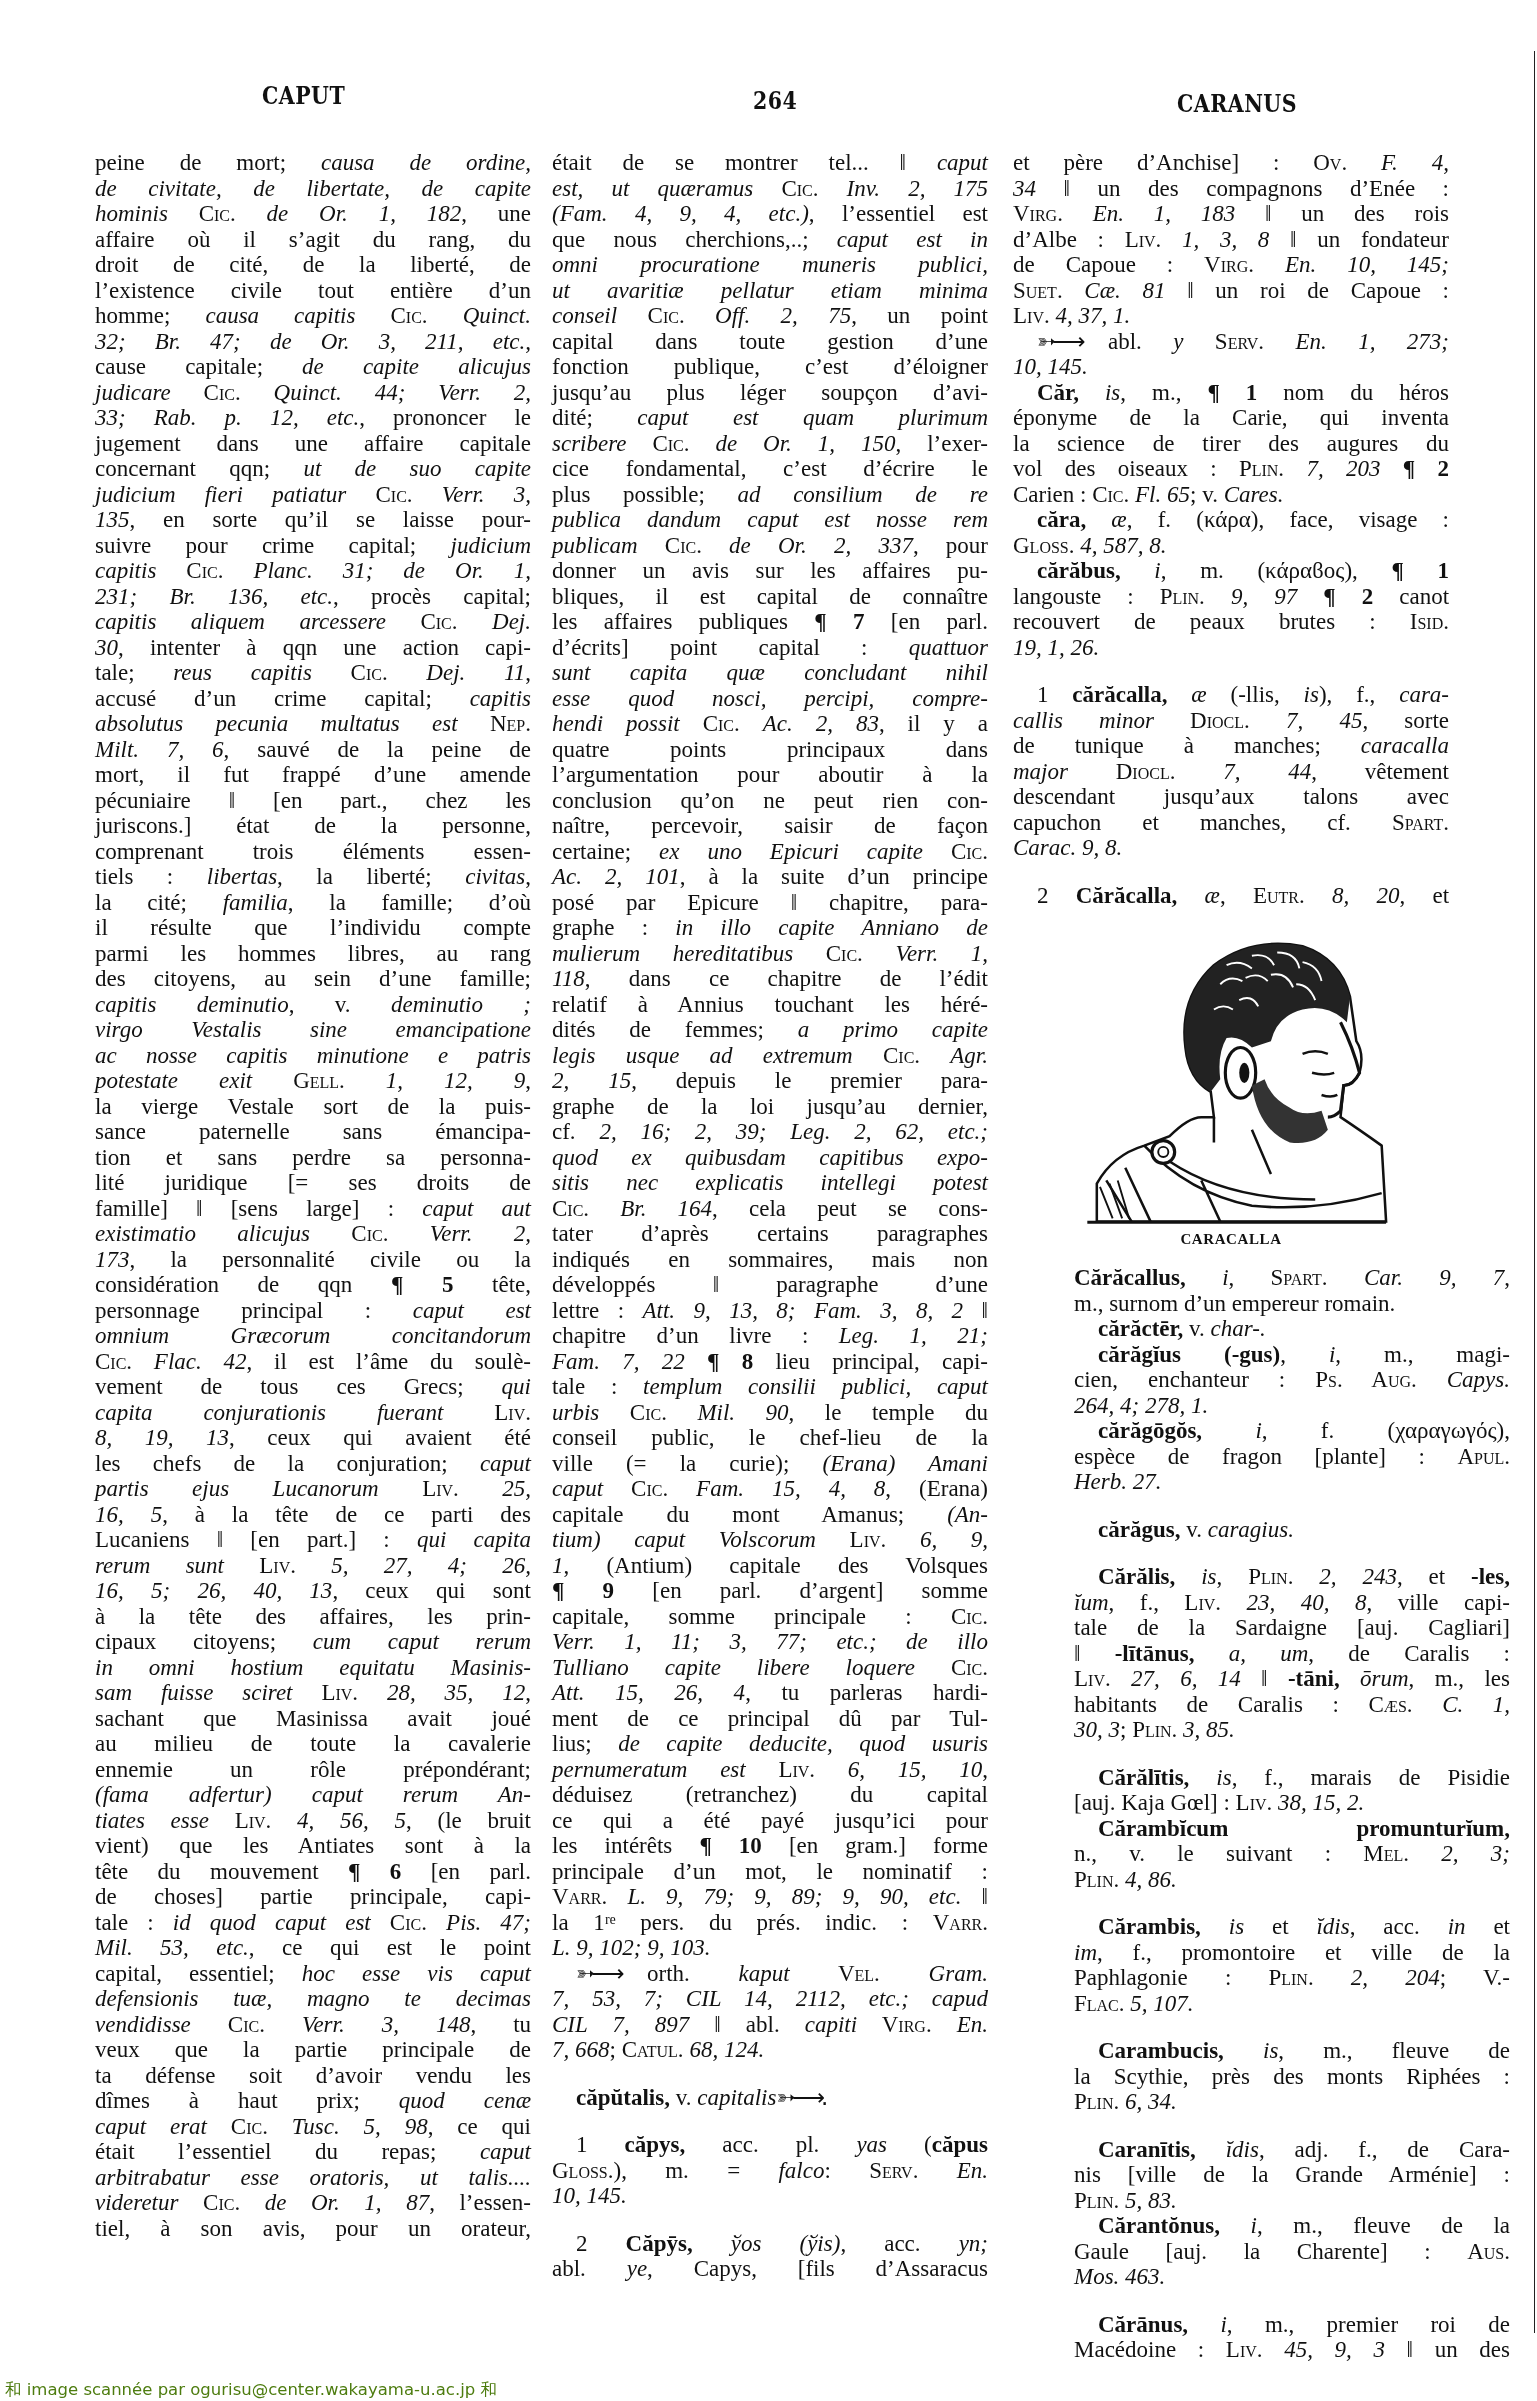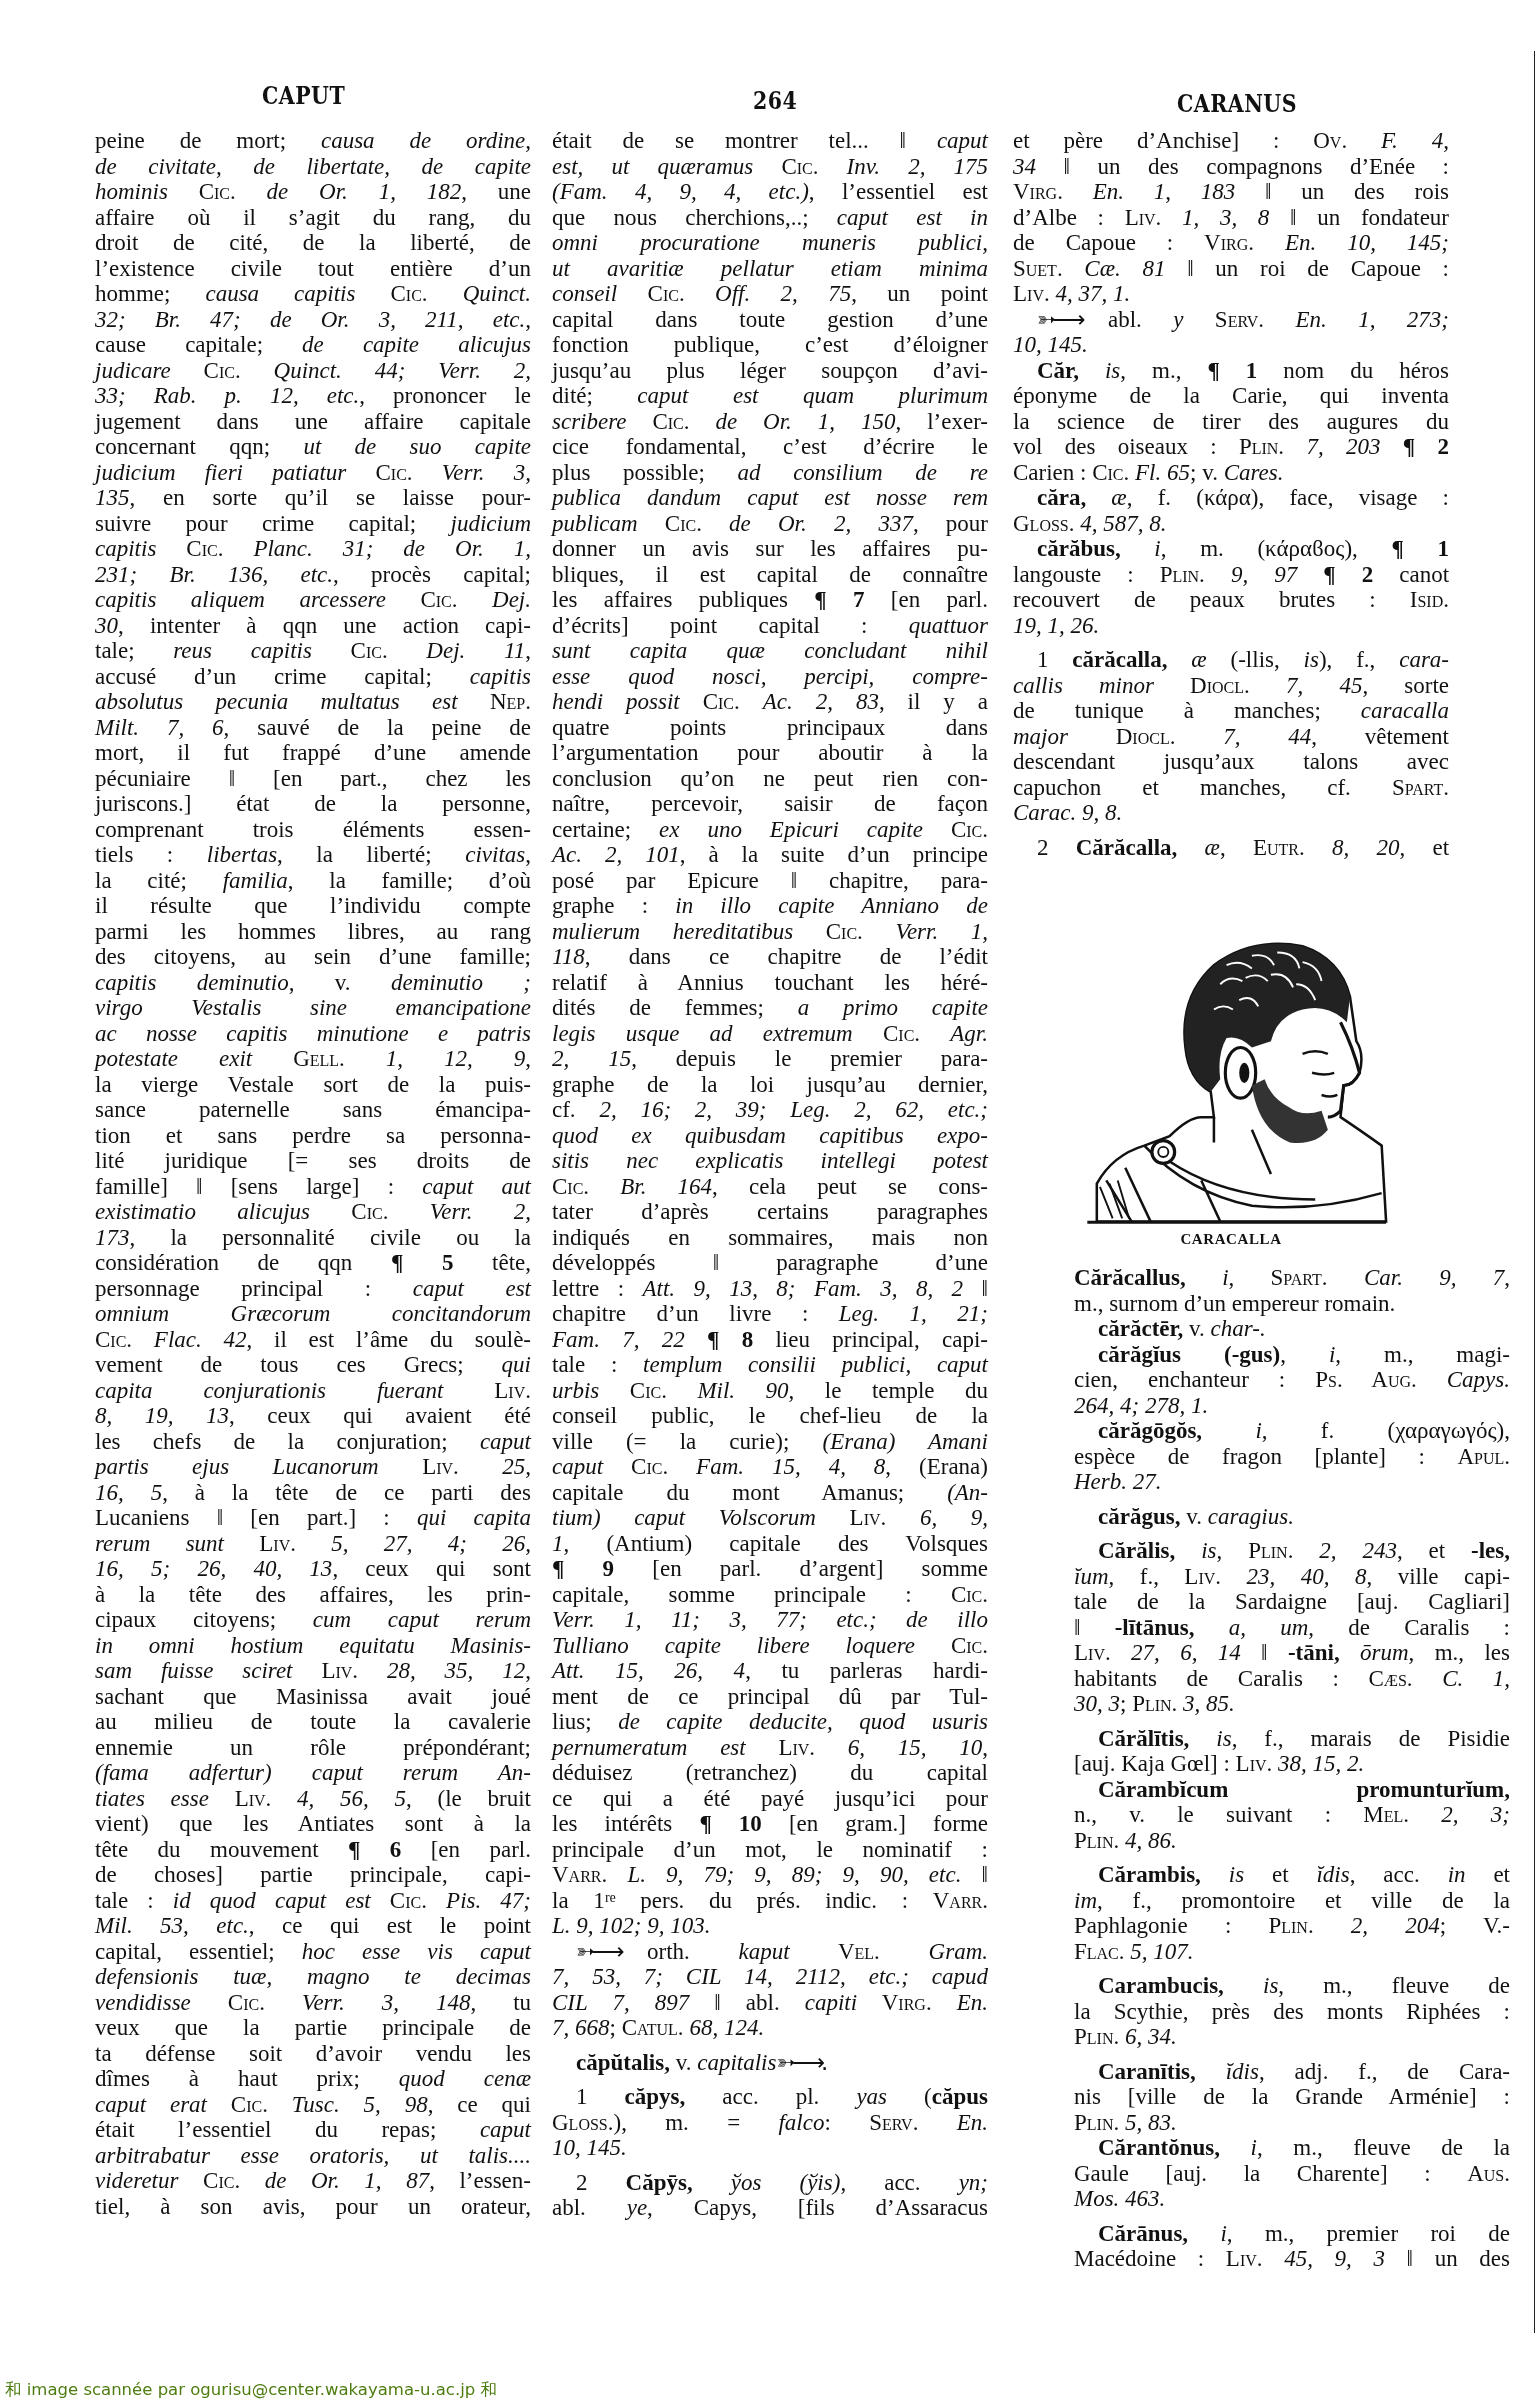--- a/index.html
+++ b/index.html
@@ -4,30 +4,30 @@
 <style>
   html, body { margin: 0; padding: 0; background: #ffffff; }
   body { width: 1537px; height: 2401px; position: relative; overflow: hidden;
          font-family: "DejaVu Serif", "Liberation Serif", serif; color: #111; }
   .header { position: absolute; top: 81px; left: 0; width: 1537px; height: 44px; }
   .hd { position: absolute; font-family: "DejaVu Serif", serif; font-weight: bold;
         font-size: 25px; letter-spacing: 0.6px; transform: scaleX(0.82); transform-origin: left top; }
   .hd-left { left: 262px; top: 0; }
   .hd-center { left: 753px; top: 5px; }
   .hd-right { left: 1177px; top: 7.6px; }
-  .col { position: absolute; top: 128px; width: 436px; }
+  .col { position: absolute; top: 150px; width: 436px; }
   .col1 { left: 95px; }
   .col2 { left: 552px; }
   .col3 { left: 1013px; }
   .line { height: 25.5px; line-height: 25.5px; font-size: 23px; white-space: nowrap;
           text-align: justify; text-align-last: justify; overflow: visible;
           font-family: "Liberation Serif", serif; }
   .line.last { text-align-last: left; }
   .line.indent { padding-left: 24px; }
-  .line.gap { margin-top: 9px; }
+  .line.gap { margin-top: 22px; }
   .seg.i { font-style: italic; }
   .seg.b { font-weight: bold; }
   .seg.sc { font-variant: small-caps; }
   .arrow { display: inline-block; width: 71px; font-family: "DejaVu Sans", sans-serif;
            letter-spacing: -3.8px; }
   .figure { position: absolute; left: 1062px; top: 927px; width: 326px; height: 298px; }
   .figure svg { width: 100%; height: 100%; }
   .caption { position: absolute; left: 1013px; top: 1231px; width: 436px; text-align: center;
              font-family: "Liberation Serif", serif; font-weight: bold; font-size: 15px; letter-spacing: 0.6px; }
   .col3b { position: absolute; left: 1074px; top: 1265px; width: 436px; }

